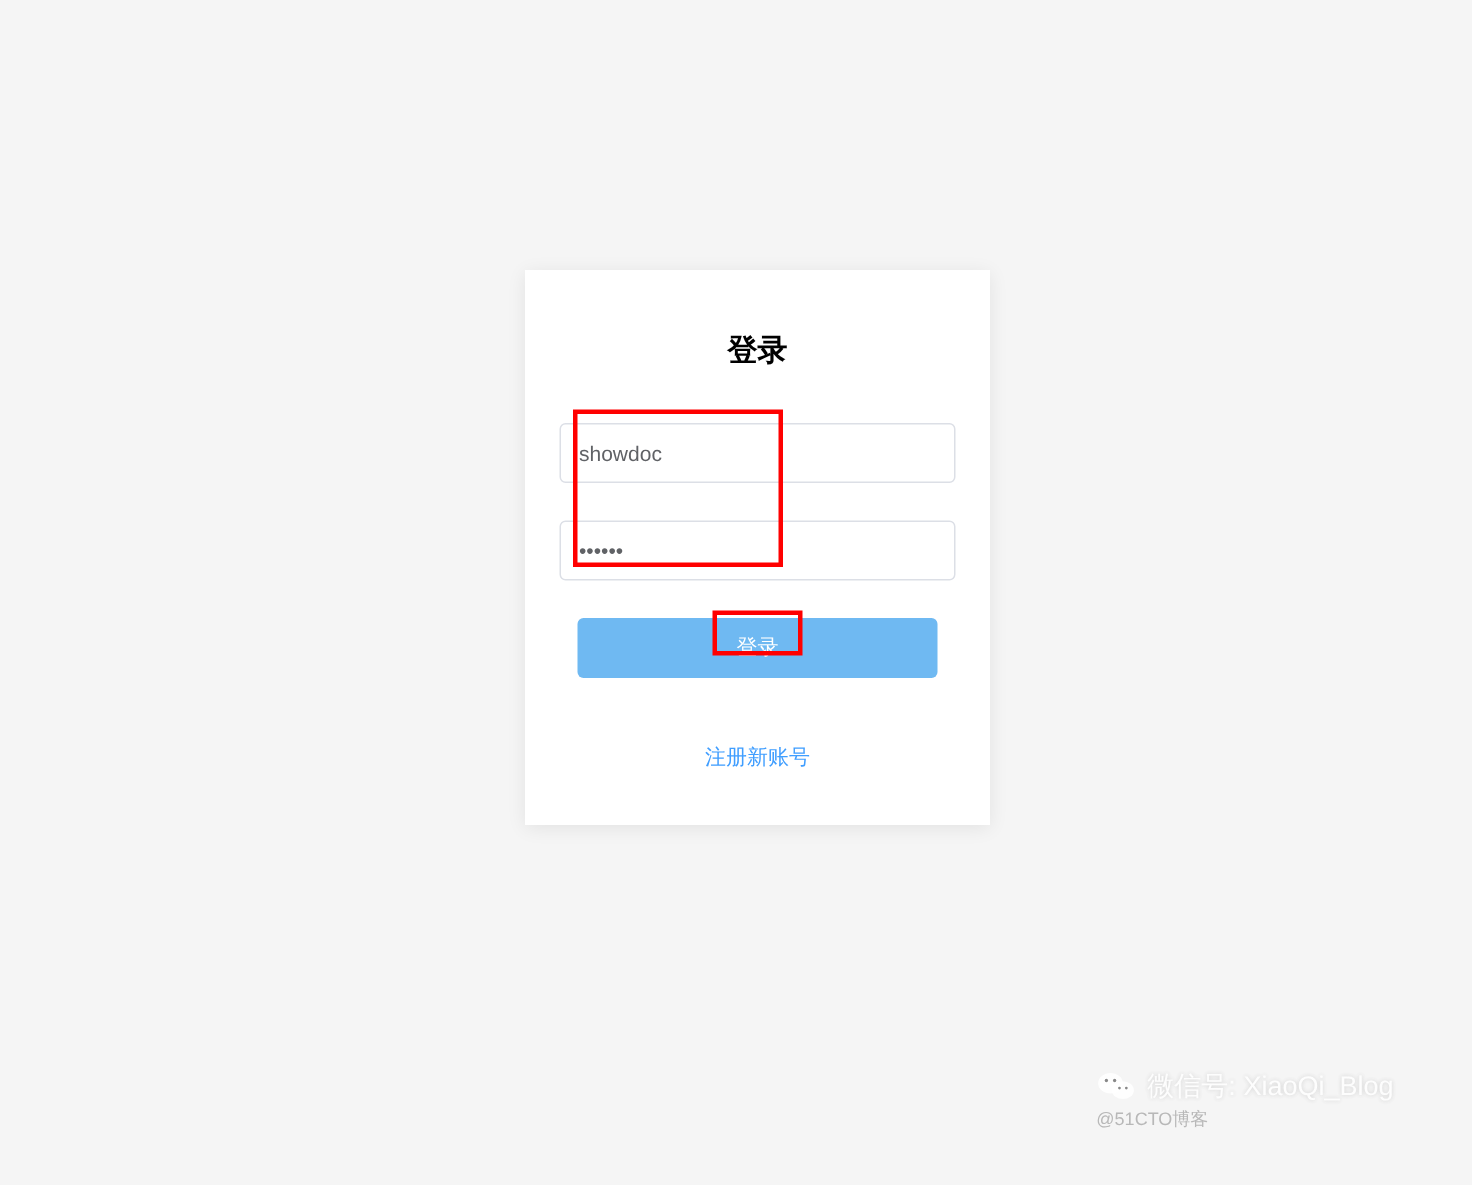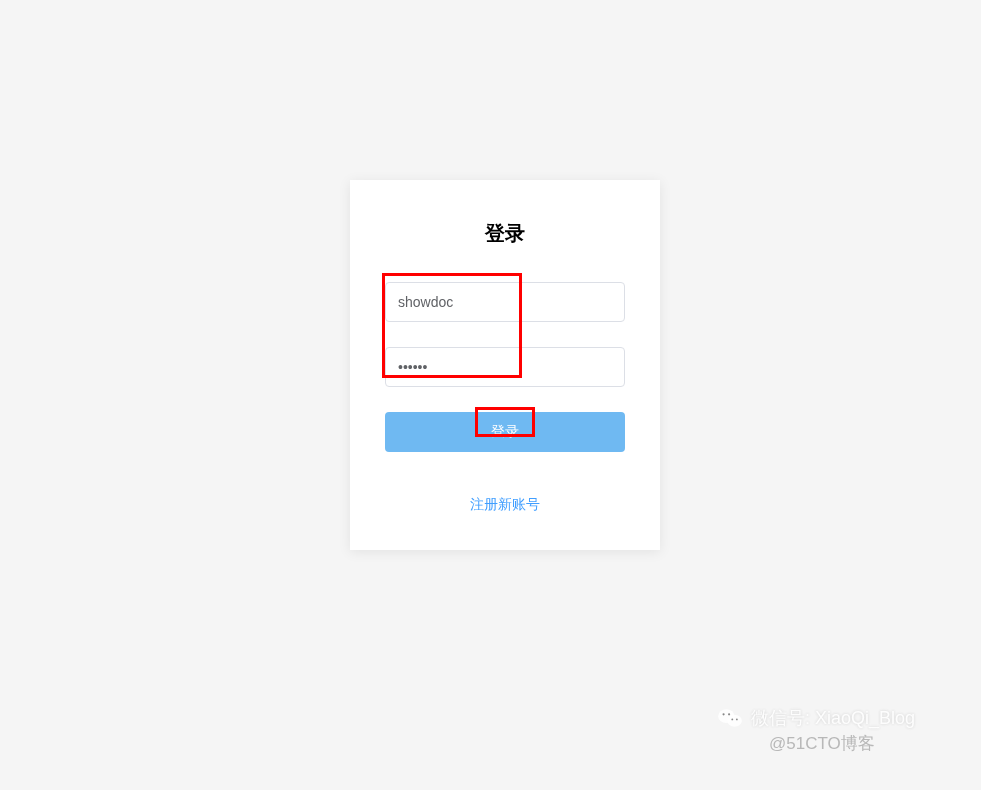--- a/index.html
+++ b/index.html
@@ -30,21 +30,21 @@
       font-size: 20px;
       font-weight: bold;
       color: #000;
       margin-bottom: 35px;
     }
     .input-wrapper {
       position: relative;
       margin-bottom: 25px;
     }
     .input-field {
-      width: 240px;
+      width: 264px;
       height: 40px;
       border: 1px solid #dcdfe6;
       border-radius: 4px;
       padding: 0 12px;
       font-size: 14px;
       color: #606266;
       display: block;
       margin: 0 auto;
       outline: none;
     }
@@ -88,25 +88,25 @@
       display: block;
       text-align: center;
       margin-top: 44px;
       color: #409eff;
       font-size: 14px;
       text-decoration: none;
       cursor: pointer;
     }
     .watermark-container {
       position: absolute;
-      right: 66px;
+      right: 52px;
       bottom: 35px;
       display: flex;
       flex-direction: column;
-      align-items: center;
+      align-items: flex-start;
     }
     .wechat-line {
       display: flex;
       align-items: center;
       gap: 8px;
     }
     .wechat-icon {
       width: 26px;
       height: 22px;
       position: relative;
@@ -117,23 +117,22 @@
     }
     .wechat-text {
       color: #ffffff;
       font-size: 18px;
       font-weight: 500;
       text-shadow: 0 0 3px rgba(100,100,100,0.3);
       opacity: 0.85;
     }
     .blog-text {
       color: #b8b8b8;
-      font-size: 17px;
+      font-size: 12px;
       margin-top: 2px;
-      margin-left: 12px;
     }
   </style>
 </head>
 <body>
 
 <div class="login-card">
   <div class="login-title">登录</div>
 
   <div class="input-wrapper">
     <input type="text" class="input-field" value="showdoc" style="">

